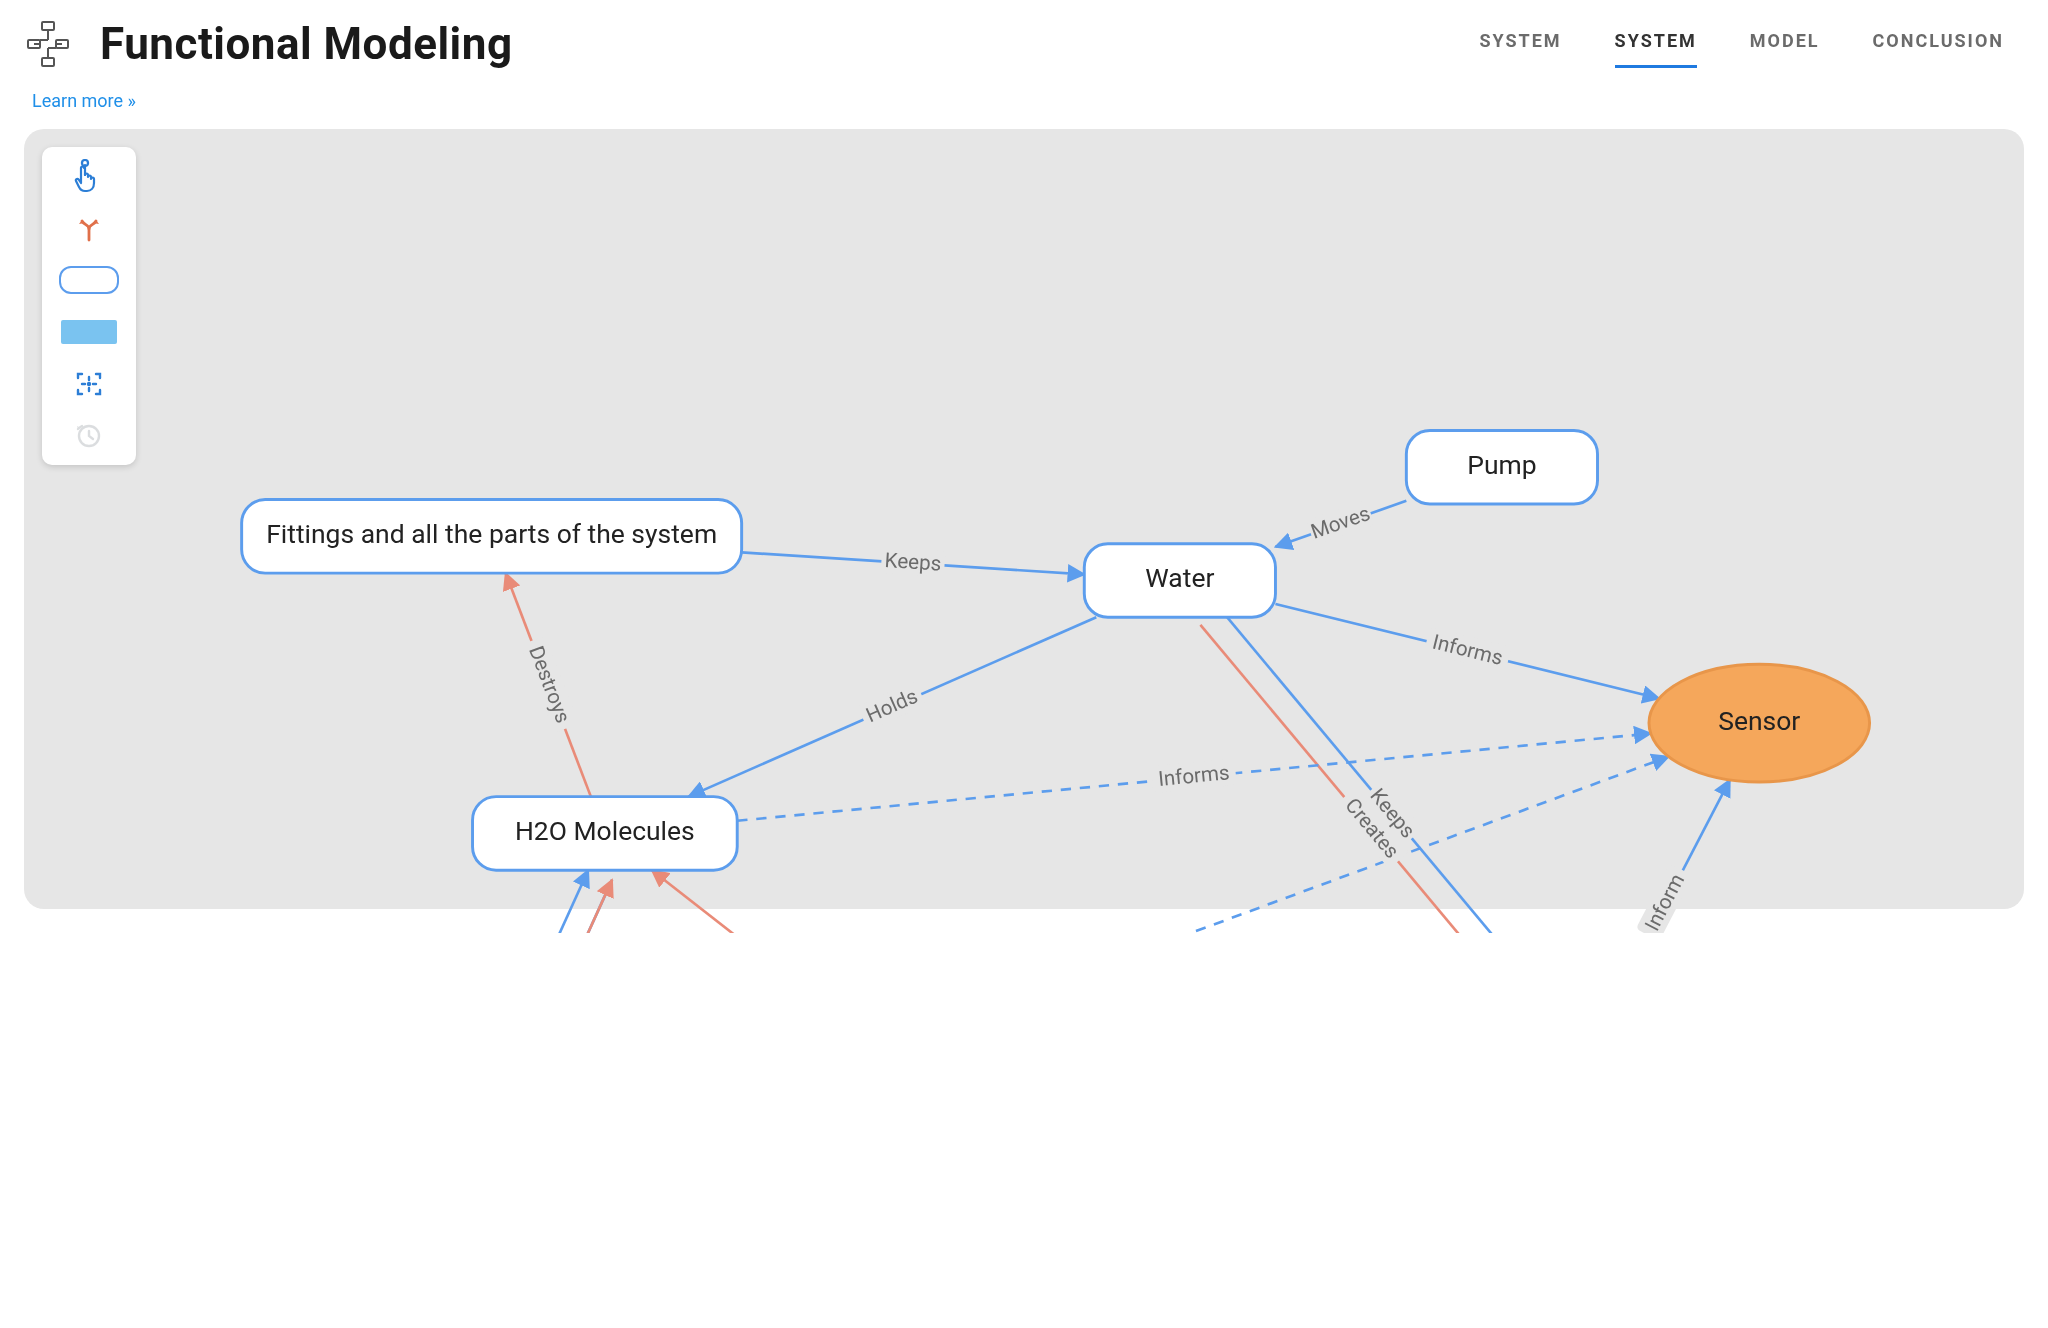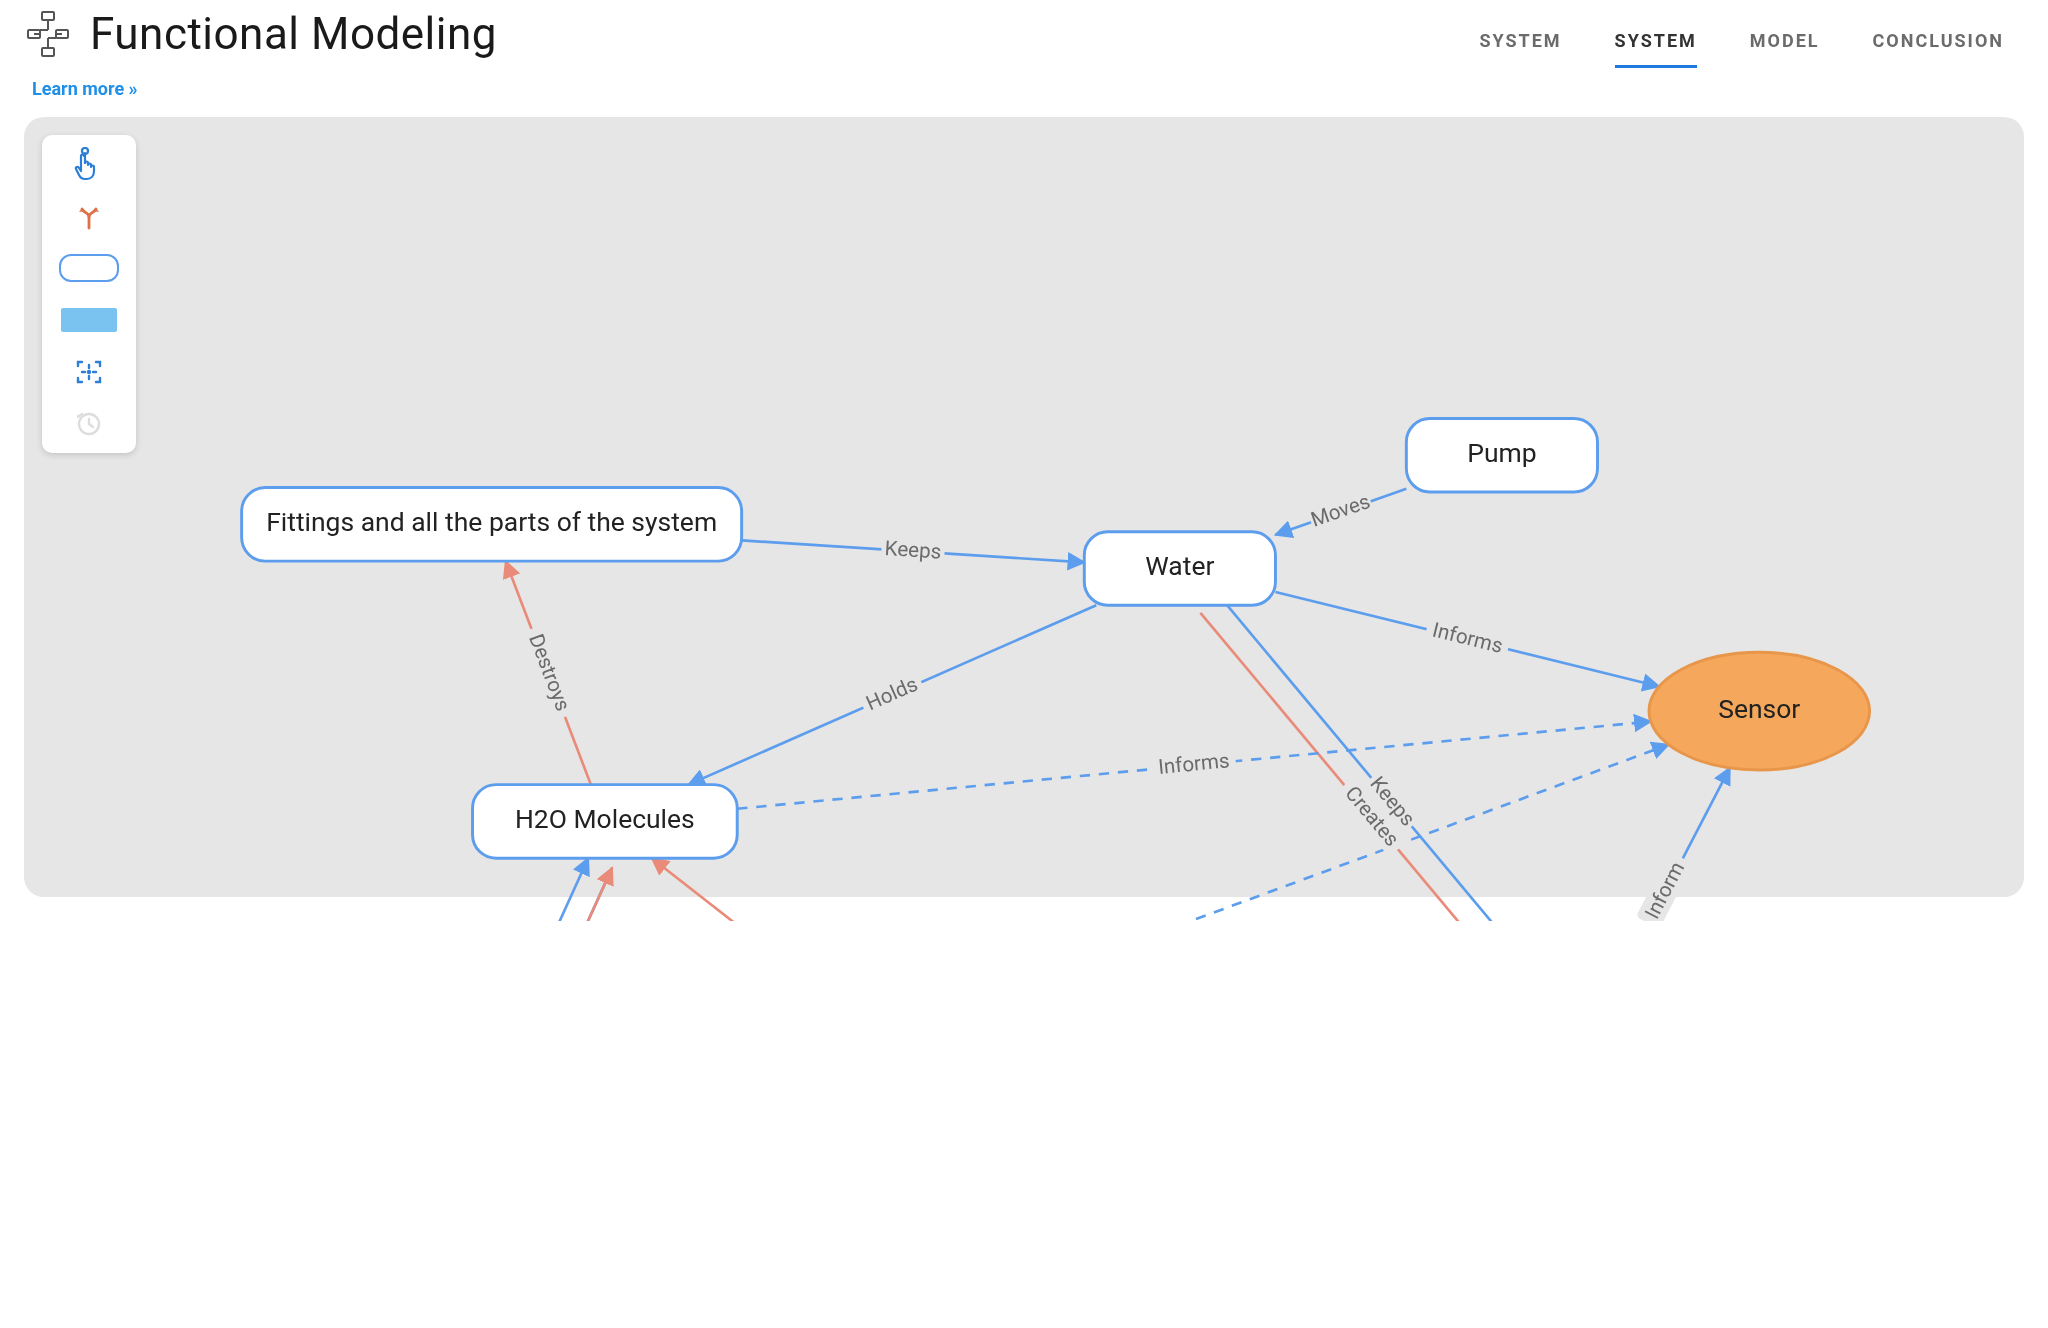--- a/index.html
+++ b/index.html
@@ -19,25 +19,25 @@
     --sensor-stroke:#e8964a;
     --tool-blue:#2c7ed6;
     --tool-orange:#e0704a;
     --tool-sky:#7ac3f0;
   }
   html,body{margin:0;padding:0;background:var(--bg);font-family:-apple-system,Segoe UI,Roboto,Helvetica,Arial,sans-serif;color:var(--ink);}
   .page{padding:8px 24px 24px 24px;}
   .header{display:flex;align-items:flex-start;gap:28px;}
   .title-wrap{display:flex;align-items:center;gap:18px;}
   .flow-icon{width:48px;height:48px;flex:0 0 auto;}
-  .title{font-size:44px;font-weight:400;letter-spacing:.5px;margin:0;}
+  .title{font-size:44px;font-weight:700;letter-spacing:.5px;margin:10px;}
   .tabs{margin-left:auto;display:flex;gap:53px;padding-top:14px;padding-right:20px;}
   .tab{font-size:18px;font-weight:700;letter-spacing:2px;color:var(--tab);cursor:pointer;padding:8px 0 14px 0;border-bottom:3px solid transparent;}
   .tab.active{color:var(--tab-active);border-bottom-color:var(--accent);}
-  .learn{display:inline-block;margin:10px 0 0 8px;color:var(--link);font-size:18px;text-decoration:none;font-weight:bold;}
+  .learn{display:inline-block;margin:10px 0 0 8px;color:var(--link);font-size:18px;text-decoration:none;}
   .canvas-wrap{position:relative;margin-top:18px;background:var(--canvas);border-radius:20px;height:780px;}
   .toolbar{position:absolute;left:18px;top:18px;width:78px;background:#fff;border-radius:10px;box-shadow:0 2px 6px rgba(0,0,0,.15);padding:10px 8px;display:flex;flex-direction:column;gap:14px;align-items:center;}
   .tool{width:62px;height:38px;display:flex;align-items:center;justify-content:center;border-radius:6px;cursor:pointer;}
   .tool svg{display:block;}
   .swatch-outline{width:56px;height:24px;border:2px solid var(--node-stroke);border-radius:12px;background:#fff;}
   .swatch-fill{width:56px;height:24px;background:var(--tool-sky);border-radius:2px;}
   .tool.disabled{opacity:.35;cursor:default;}
   .graph{position:absolute;inset:0;}
   .node-label{font-size:18px;fill:#222;dominant-baseline:middle;text-anchor:middle;}
   .edge-label{font-size:14px;fill:var(--edge-label);dominant-baseline:middle;text-anchor:middle;}

